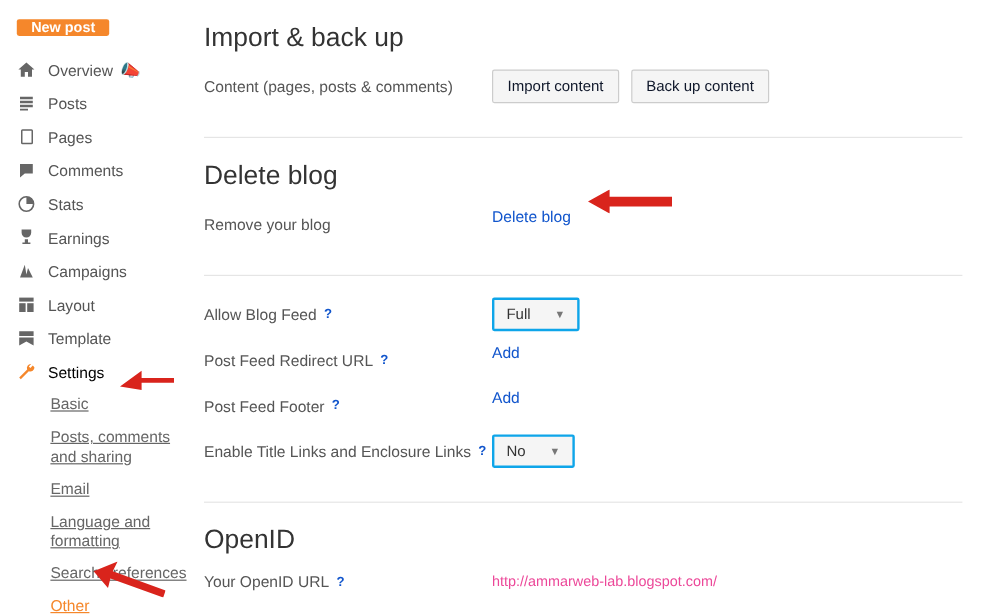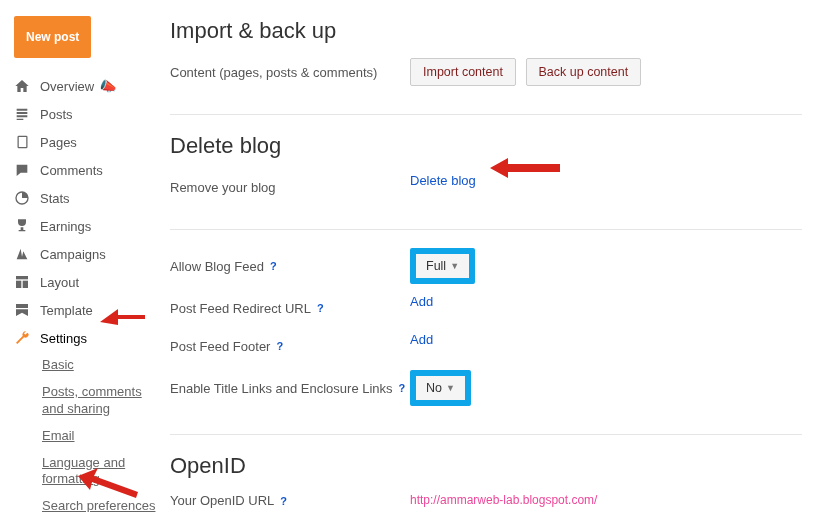--- a/index.html
+++ b/index.html
@@ -18,21 +18,21 @@
     left: 0;
     top: 0;
     width: 160px;
     padding: 10px 0 0 8px;
   }
   .new-post-btn {
     background: #f5a623;
     background: #f5942d;
     color: #fff;
     border: none;
-    padding: 14px 12px;
+    padding: 0 12px;
     font-size: 12px;
     font-weight: bold;
     border-radius: 2px;
     margin: 6px 0 14px 6px;
     cursor: pointer;
   }
   .orange-btn { background:#f5872b; }
   .nav-list { list-style: none; }
   .nav-item {
     display: flex;
@@ -100,43 +100,43 @@
     display:flex;
     align-items:center;
     gap:6px;
   }
   .row .right {
     flex: 1;
   }
   .btn {
     background: #f5f5f5;
     border: 1px solid #ccc;
-    color: #7f1d1d;
+    color: #0f172a;
     padding: 6px 12px;
     font-size: 12.5px;
     border-radius: 2px;
     cursor: pointer;
     margin-right: 6px;
   }
   .link {
     color: #1a73e8;
     color: #1155cc;
     cursor: pointer;
     font-size: 13px;
   }
   .dropdown {
     background: #f5f5f5;
-    border: 6px solid #0ea5e9;
+    border: 2px solid #0ea5e9;
     padding: 5px 10px;
     font-size: 12.5px;
     border-radius: 2px;
     cursor: pointer;
     display:inline-flex;
     align-items:center;
-    gap:4px;
+    gap:20px;
   }
   .caret {
     font-size: 9px;
     color:#777;
   }
   .help {
     color:#1155cc;
     font-size:11px;
     cursor:pointer;
     font-weight:bold;

